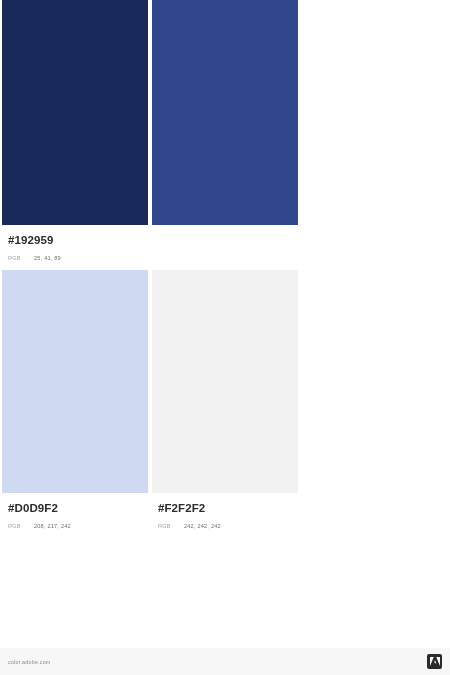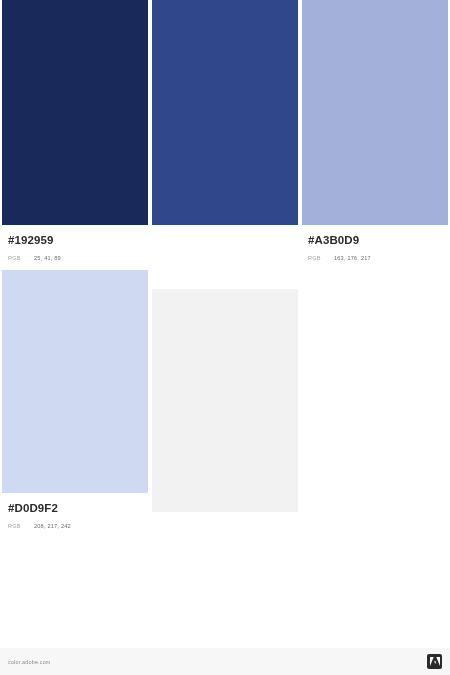--- a/index.html
+++ b/index.html
@@ -133,48 +133,45 @@
             <span class="rgb-key">RGB</span>
             <span class="rgb-val">25, 41, 89</span>
           </div>
         </div>
       </div>
 
       <div class="cell">
         <div class="swatch" style="background:#30478C"></div>
       </div>
 
-      <div class="cell">
-        <div class="swatch" style="background:#A3B0D9"></div>
-        <div class="info">
-          <div class="hex">#A3B0D9</div>
-          <div class="rgb-line">
-            <span class="rgb-key">RGB</span>
-            <span class="rgb-val">163, 176, 217</span>
-          </div>
-        </div>
-      </div>
 
     </div>
 
     <div class="row row-2">
 
       <div class="cell">
         <div class="swatch" style="background:#D0D9F2"></div>
         <div class="info">
           <div class="hex">#D0D9F2</div>
           <div class="rgb-line">
             <span class="rgb-key">RGB</span>
             <span class="rgb-val">208, 217, 242</span>
           </div>
         </div>
       </div>
 
       <div class="cell">
         <div class="swatch" style="background:#F2F2F2"></div>
+        <div class="info">
+          <div class="hex">#F2F2F2</div>
+          <div class="rgb-line">
+            <span class="rgb-key">RGB</span>
+            <span class="rgb-val">242, 242, 242</span>
+          </div>
+        </div>
       </div>
 
       <div class="cell empty">
         <div class="swatch" style="background:#ffffff"></div>
         <div class="info">
           <div class="hex"></div>
           <div class="rgb-line">
             <span class="rgb-key"></span>
             <span class="rgb-val"></span>
           </div>

